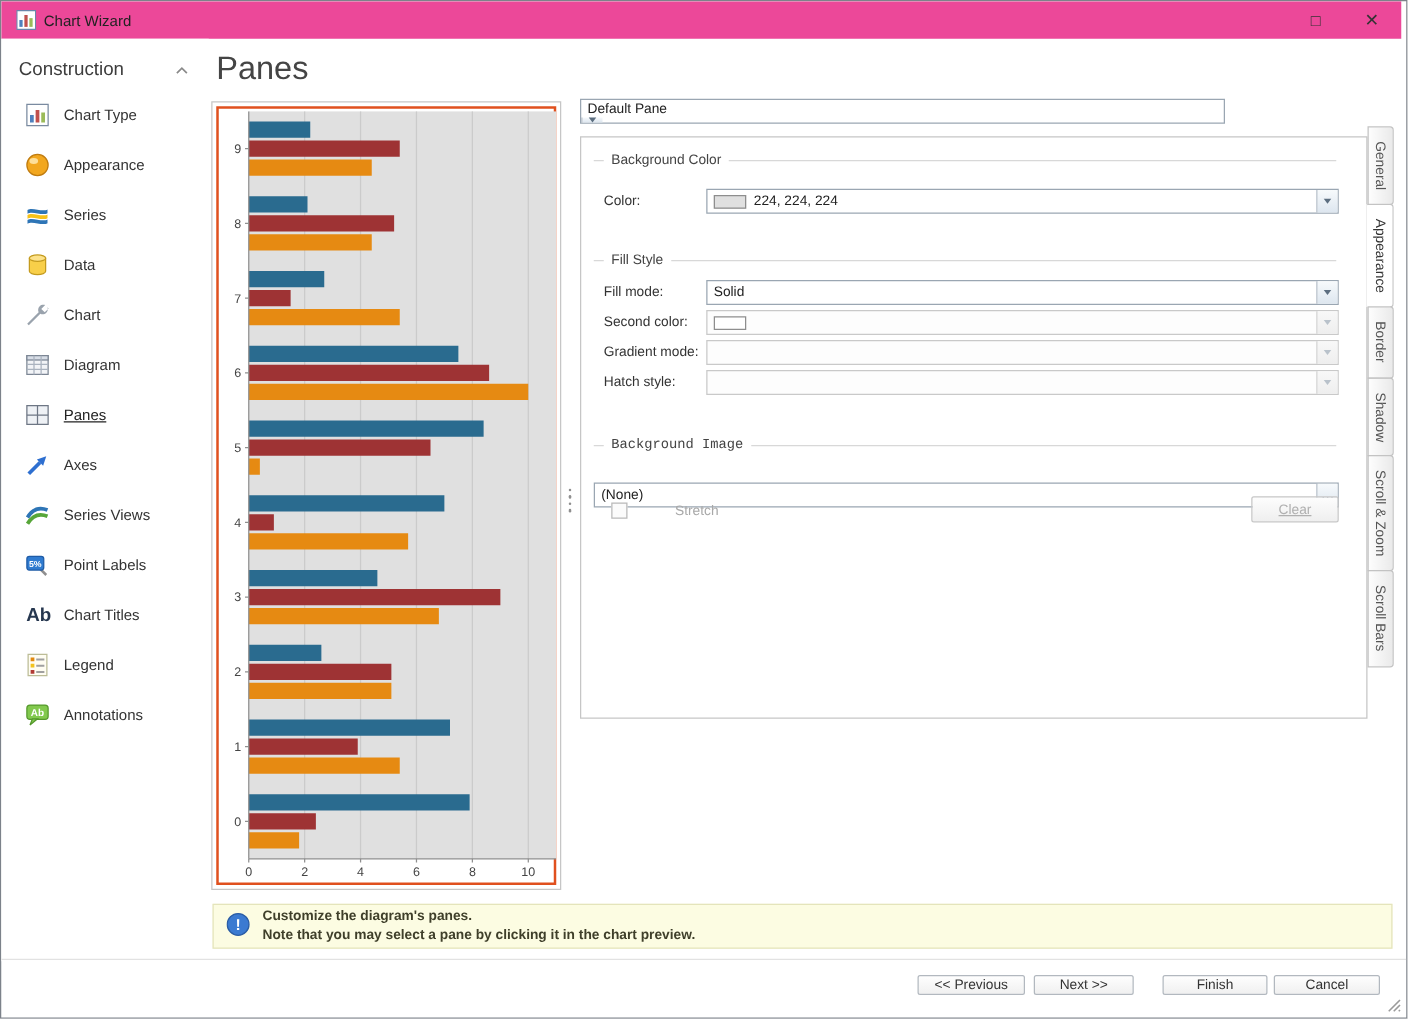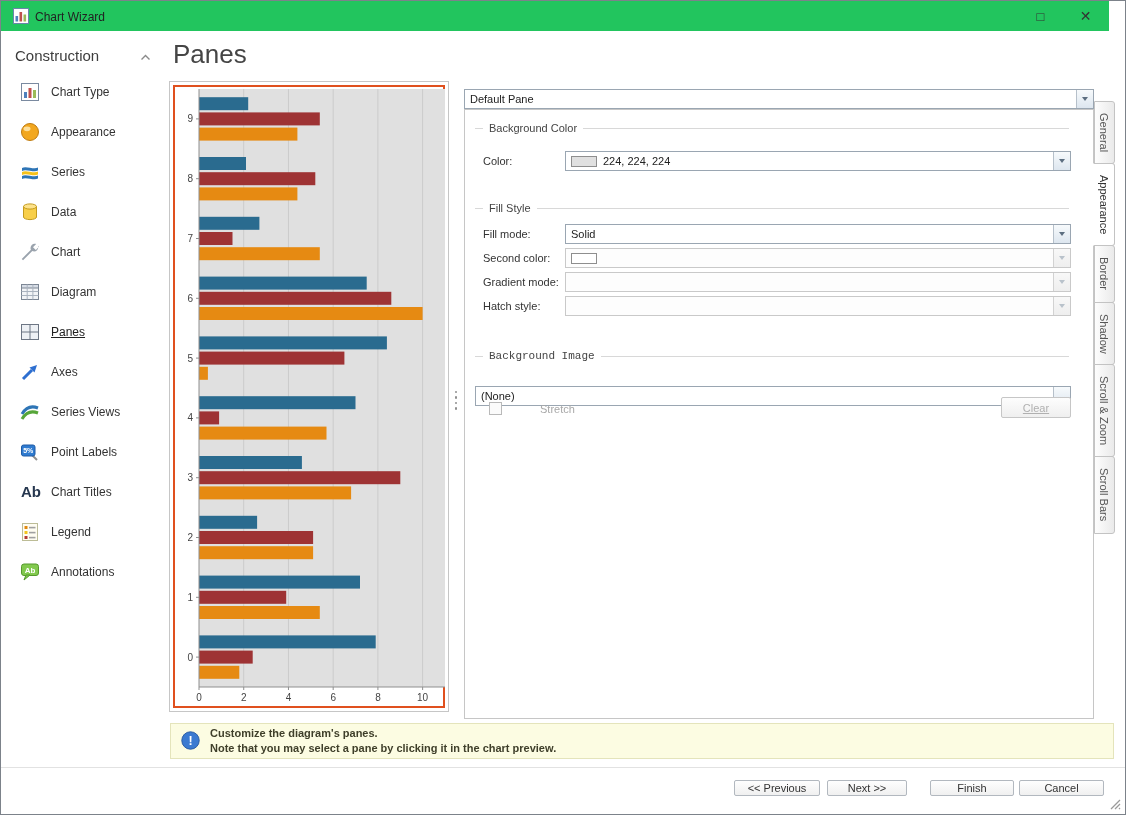--- a/index.html
+++ b/index.html
@@ -3,21 +3,21 @@
 <meta charset="utf-8">
 <style>
   * { box-sizing: border-box; margin: 0; padding: 0; }
   html,body { background:#d4d4d4; }
   body { font-family: "Liberation Sans", sans-serif; font-size: 11px; color:#333; }
   .window {
     position: relative; width: 1126px; height: 815px;
     background: #fff; border: 1px solid #7c828a; overflow: hidden;
   }
   
-  .titlebar { position:absolute; left:0; top:0; right:16px; height:30px; background:#22c55e; }
+  .titlebar { position:absolute; left:0; top:0; right:4px; height:30px; background:#ec4899; }
   .title-icon { position:absolute; left:12px; top:7px; width:16px; height:16px; }
   .title-text { position:absolute; left:34px; top:9px; font-size:12px; color:#222; }
   .win-btn { position:absolute; top:1px; width:45px; height:28px; display:flex; align-items:center; justify-content:center; font-size:13px; color:#333; cursor:default; }
   .win-btn.max { right:46px; }
   .win-btn.close { right:1px; font-size:14px; }
   
   .sidebar { position:absolute; left:0; top:30px; width:166px; bottom:45px; background:#fff; padding-top:8px; overflow:hidden; }
   .section-header { display:flex; align-items:center; justify-content:space-between; padding:8px 16px 8px 14px; font-size:15px; color:#3d3d3d; }
   .side-item { display:flex; align-items:center; gap:10px; padding:9px 6px 9px 18px; font-size:12px; color:#333; cursor:default; }
   .side-item .si-icon { width:22px; height:22px; display:flex; align-items:center; justify-content:center; flex:0 0 22px; }
@@ -26,22 +26,22 @@
   .page-heading { position:absolute; left:172px; top:38px; font-size:26px; color:#454545; }
   
   .chart-preview { position:absolute; left:168px; top:80px; width:280px; height:631px; border:1px solid #c6c6c6; background:#fff; }
   .chart-sel { position:absolute; inset:3px; border:2px solid #e0501e; }
   .chart-svg { position:absolute; inset:2px; }
   svg { font-family:"Liberation Sans", sans-serif; }
   
   .splitter { position:absolute; left:452px; top:386px; width:6px; height:26px; display:flex; flex-direction:column; align-items:center; justify-content:center; gap:3px; cursor:col-resize; }
   .splitter i { width:2.5px; height:2.5px; border-radius:50%; background:#8f8f8f; }
   
-  .pane-selector { position:absolute; left:463px; top:88px; width:630px; }
-  .panel { position:absolute; left:463px; top:108px; width:630px; height:610px; border:1px solid #c6c6c6; background:#fff; }
+  .pane-selector { position:absolute; left:463px; top:78px; width:516px;flex-direction:column; }
+  .panel { position:absolute; left:463px; top:108px; width:630px; height:466px; border:1px solid #c6c6c6; background:#fff; }
   .group-caption { position:absolute; left:10px; right:24px; display:flex; align-items:center; font-size:11px; color:#444; }
   .group-caption::before { content:""; width:8px; height:1px; background:#d8d8d8; margin-right:6px; }
   .group-caption::after { content:""; flex:1; height:1px; background:#d8d8d8; margin-left:6px; }
   .fld-label { position:absolute; left:18px; font-size:11px; color:#333; }
   
   .combo { height:20px; background:#fff; border:1px solid #9aa6b2; display:flex; align-items:stretch; font-size:11px; color:#222; cursor:default; }
   .combo .val { flex:1; display:flex; align-items:center; gap:6px; padding:0 5px; overflow:hidden; white-space:nowrap; }
   .combo .dd { width:17px; border-left:1px solid #b6c0ca; background:linear-gradient(#f7fafc,#dde6ef); display:flex; align-items:center; justify-content:center; }
   .combo .arr { width:0; height:0; border-left:3.5px solid transparent; border-right:3.5px solid transparent; border-top:4px solid #5c6e80; }
   .combo.disabled { border-color:#c9c9c9; color:#9a9a9a; background:#fdfdfd; }

